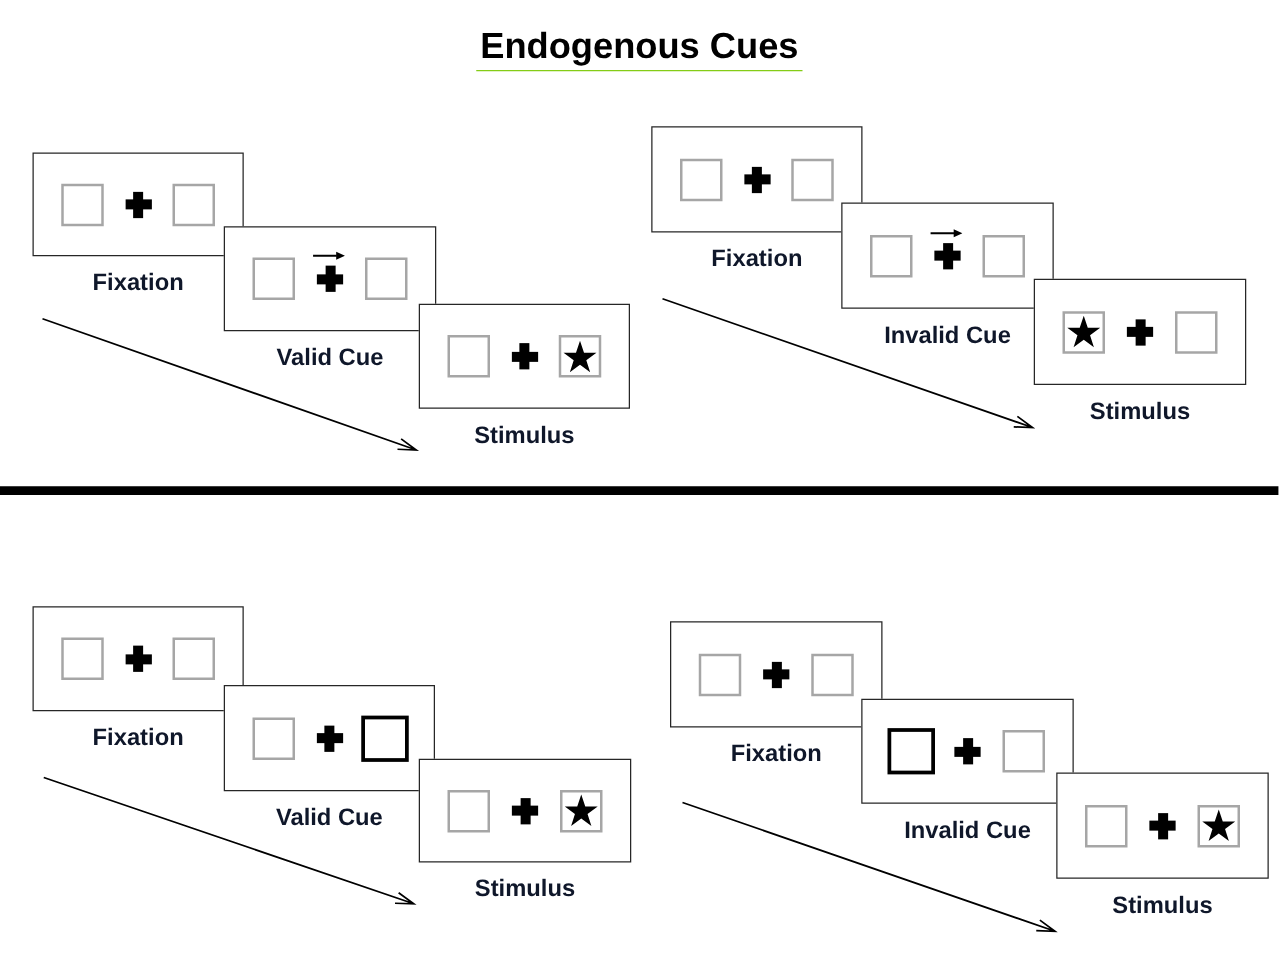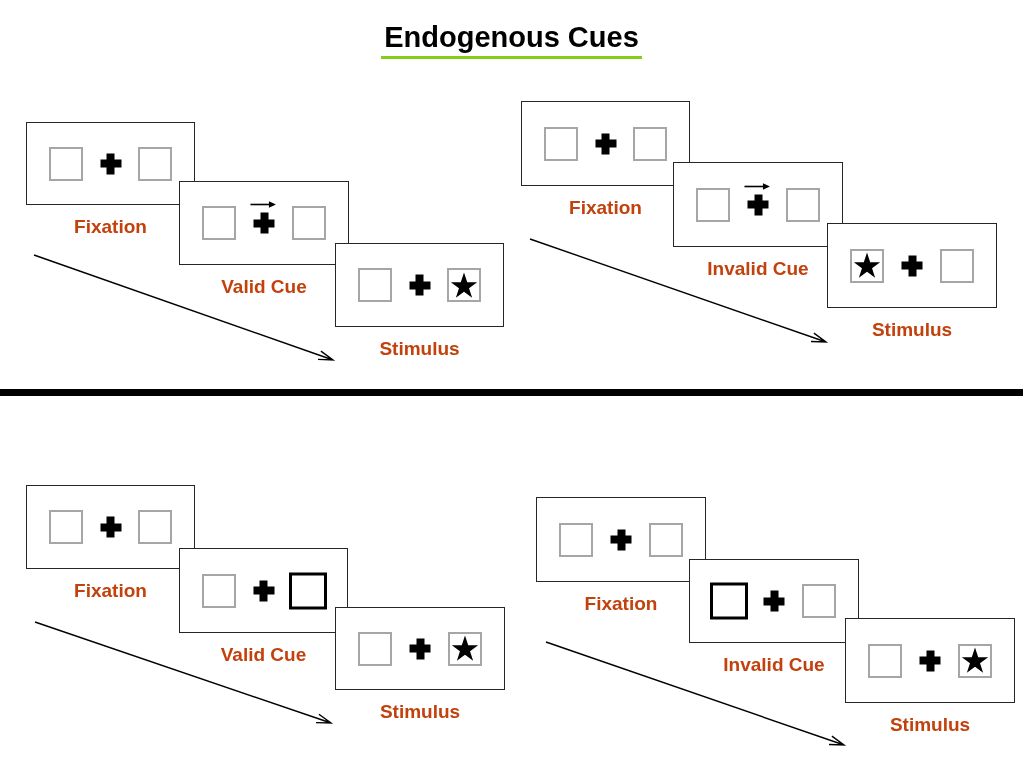--- a/index.html
+++ b/index.html
@@ -3,39 +3,39 @@
 <meta charset="utf-8">
 <style>
   html,body{margin:0;padding:0;background:#fff;}
   #diagram{
     position:relative;width:1023px;height:767px;background:#fff;overflow:hidden;
     font-family:"Liberation Sans",sans-serif;color:#000;
   }
   .sec-title{position:absolute;left:0;width:100%;text-align:center;}
   .sec-title span{
     display:inline-block;font-weight:bold;font-size:29px;line-height:1.1;
-    border-bottom:3px solid #84cc16;padding:0 3px 2px 3px;letter-spacing:0px;
+    border-bottom:1px solid #84cc16;padding:0 3px 2px 3px;letter-spacing:0px;
   }
   .divider{position:absolute;left:0;top:389px;width:100%;height:7px;background:#000;}
   .screen{position:absolute;background:#fff;border:1px solid #262626;box-sizing:border-box;}
   .box{
     position:absolute;width:34px;height:34px;border:2px solid #a6a6a6;background:#fff;
     box-sizing:border-box;top:50%;transform:translateY(-50%);
     display:flex;align-items:center;justify-content:center;
   }
   .box.left{left:22px}
   .box.right{right:22px}
   .box.bold{width:38px;height:37px;border:3.5px solid #000;}
   .box.bold.left{left:20px}
   .box.bold.right{right:20px}
   .plus{position:absolute;left:50%;top:50%;width:21px;height:21px;transform:translate(-50%,-50%);}
   .plus::before{content:"";position:absolute;left:0;top:6.5px;width:21px;height:8px;background:#000;}
   .plus::after{content:"";position:absolute;top:0;left:6.5px;width:8px;height:21px;background:#000;}
   .cue-arrow{position:absolute;left:50%;top:50%;transform:translate(-54%,-24px);line-height:0;}
-  .slabel{position:absolute;font-weight:bold;font-size:19px;line-height:22px;text-align:center;color:#c2410c;}
+  .slabel{position:absolute;font-weight:bold;font-size:19px;line-height:22px;text-align:center;color:#0f172a;}
   .overlay{position:absolute;left:0;top:0;pointer-events:none;}
 </style>
 </head>
 <body>
 
 <div id="diagram">
   <div class="sec-title" style="top:22px">
     <span>Endogenous Cues</span>
   </div>
   <div class="divider"></div>

